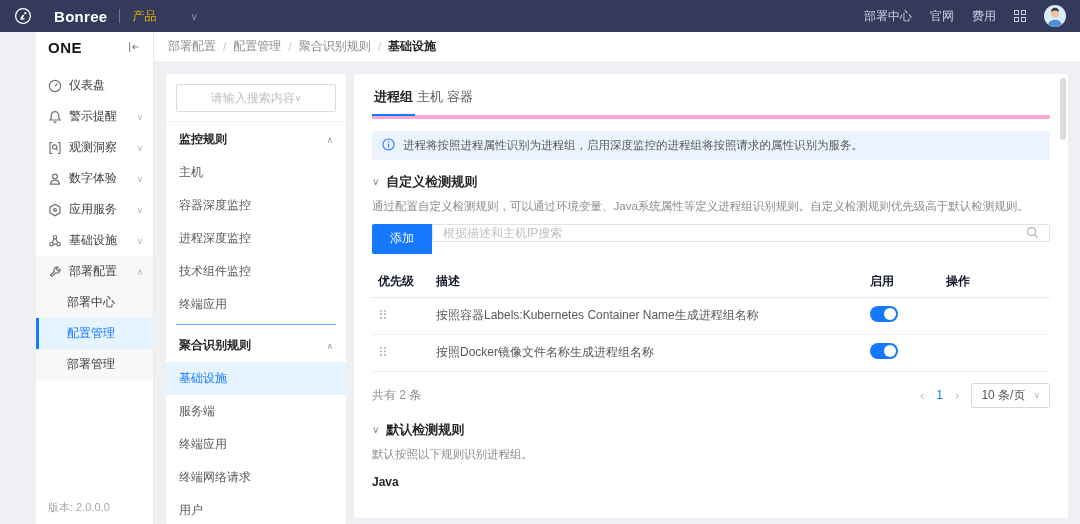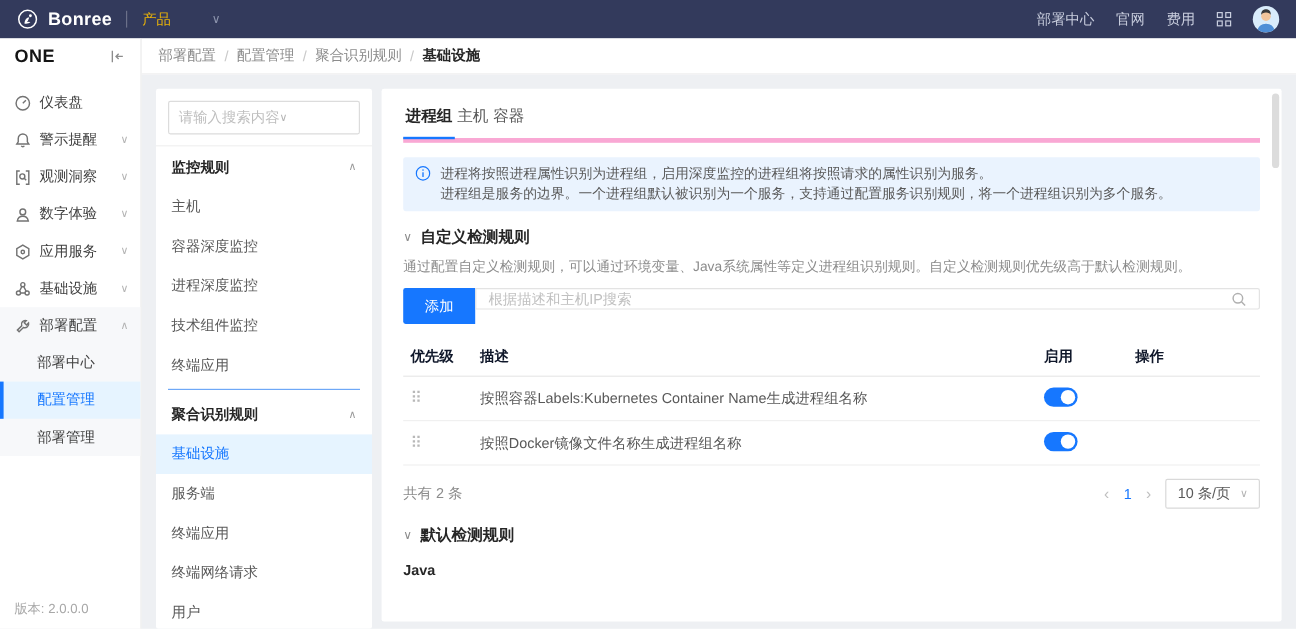--- a/index.html
+++ b/index.html
@@ -1,54 +1,54 @@
 <!DOCTYPE html>
 <html><head>
 <meta charset="utf-8">
 <style>
   * { box-sizing: border-box; margin: 0; padding: 0; }
   html,body { width:1080px; height:524px; overflow:hidden; }
   body { font-family:"Liberation Sans","DejaVu Sans",sans-serif; background:#eef0f3; font-size:12px; color:#404040; }
 
   
   .topbar { height:32px; background:#333a5c; display:flex; align-items:center; padding:0 14px; }
-  .brand { display:flex; align-items:center; gap:8px; }
+  .brand { display:flex; align-items:center; gap:22px; }
   .brand-name { color:#fff; font-size:15px; font-weight:600; letter-spacing:.3px; }
   .tb-sep { width:1px; height:14px; background:rgba(255,255,255,.28); margin:0 12px; }
   .tb-product { color:#eab308; font-size:12px; }
   .tb-caret { color:#8d94ad; font-size:10px; margin-left:34px; }
   .tb-right { margin-left:auto; display:flex; align-items:center; gap:18px; color:#c9cede; font-size:12px; }
   .tb-link { cursor:pointer; }
   .grid-icon { display:grid; grid-template-columns:5px 5px; grid-gap:2px; }
   .grid-icon span { width:5px; height:5px; border:1px solid #c9cede; }
   .avatar { width:22px; height:22px; border-radius:50%; background:#d9ecfb; overflow:hidden; display:flex; align-items:flex-end; justify-content:center; }
 
   
-  .layout { display:flex; height:492px; }
+  .layout { display:flex; height:492px;margin-left:36px; }
   .sidebar { width:118px; background:#fff; border-right:1px solid #ececec; position:relative; flex:none; }
   .sb-head { height:30px; display:flex; align-items:center; justify-content:space-between; padding:0 12px; }
   .sb-brand { font-size:15px; font-weight:700; color:#141414; letter-spacing:.5px; }
   .sb-menu { padding-top:8px; }
   .sb-item { height:31px; display:flex; align-items:center; gap:7px; padding:0 10px 0 12px; color:#404040; cursor:pointer; }
   .sb-item svg { flex:none; }
   .sb-item .chev { margin-left:auto; color:#b3b3b3; font-size:9px; }
   .sb-group-wrap { background:#f7f8fa; }
   .sb-child { height:31px; display:flex; align-items:center; padding-left:31px; color:#404040; cursor:pointer; }
   .sb-child.sel { background:#e6f4ff; color:#1677ff; border-left:3px solid #1677ff; padding-left:28px; }
   .version { position:absolute; bottom:9px; left:12px; color:#a8a8a8; font-size:11px; }
 
   .right-col { flex:1; display:flex; flex-direction:column; min-width:0; }
   .breadcrumb { height:30px; background:#fff; border-bottom:1px solid #f0f0f0; display:flex; align-items:center; padding:0 14px; gap:7px; color:#8c8c8c; }
   .breadcrumb .sep { color:#c8c8c8; }
   .breadcrumb .last { color:#262626; font-weight:600; }
   .content { flex:1; display:flex; gap:8px; padding:12px 12px 0 12px; min-height:0; }
 
   
   .nav2 { width:180px; flex:none; background:#fff; border-radius:2px; overflow:hidden; }
-  .n2-search { margin:10px 10px 9px; height:28px; border:1px solid #dcdcdc; border-radius:2px; display:flex; align-items:center; justify-content:flex-start; padding:0 8px; color:#bfbfbf; cursor:pointer; }
+  .n2-search { margin:10px 10px 9px; height:28px; border:1px solid #dcdcdc; border-radius:2px; display:flex; align-items:center; justify-content:center; padding:0 8px; color:#bfbfbf; cursor:pointer; }
   .n2-search .chev { color:#b3b3b3; font-size:9px; }
   .n2-hr { height:1px; background:#f0f0f0; }
   .n2-group { display:flex; align-items:center; justify-content:space-between; padding:9px 13px 8px; font-weight:700; color:#262626; cursor:pointer; }
   .n2-group .chev { color:#999; font-size:9px; font-weight:400; }
   .n2-item { padding:8px 13px; color:#595959; cursor:pointer; }
   .n2-item.sel { background:#e6f4ff; color:#1677ff; }
   .blue-hr { height:1px; background:#6ea8f7; margin:3px 10px; }
 
   
   .panel { flex:1; background:#fff; border-radius:2px; position:relative; padding:6px 18px 0 18px; margin-bottom:6px; overflow:hidden; min-width:0; }
@@ -260,21 +260,20 @@
         </div>
 
         <div class="info">
           <svg class="info-icon" width="13" height="13" viewBox="0 0 14 14">
             <circle cx="7" cy="7" r="6" fill="none" stroke="#1677ff" stroke-width="1.1"></circle>
             <rect x="6.4" y="6" width="1.2" height="4.2" fill="#1677ff"></rect>
             <rect x="6.4" y="3.4" width="1.2" height="1.2" fill="#1677ff"></rect>
           </svg>
           <div>
             <div>进程将按照进程属性识别为进程组，启用深度监控的进程组将按照请求的属性识别为服务。</div>
-            <div>进程组是服务的边界。一个进程组默认被识别为一个服务，支持通过配置服务识别规则，将一个进程组识别为多个服务。</div>
           </div>
         </div>
 
         <div class="sec-head">
           <span class="chev">∨</span>
           <span>自定义检测规则</span>
         </div>
         <div class="sec-desc">通过配置自定义检测规则，可以通过环境变量、Java系统属性等定义进程组识别规则。自定义检测规则优先级高于默认检测规则。</div>
 
         <div class="addrow">
@@ -317,20 +316,21 @@
               <span>10 条/页</span>
               <span class="chev">∨</span>
             </span>
           </div>
         </div>
 
         <div class="sec-head">
           <span class="chev">∨</span>
           <span>默认检测规则</span>
         </div>
+        <div class="sec-desc">默认按照以下规则识别进程组。</div>
 
         <div class="rule-name">Java</div>
 
         <div class="scroll-track">
             <div class="scroll-thumb"></div>
           </div>
       </div>
     </div>
   </div>
 </div>

